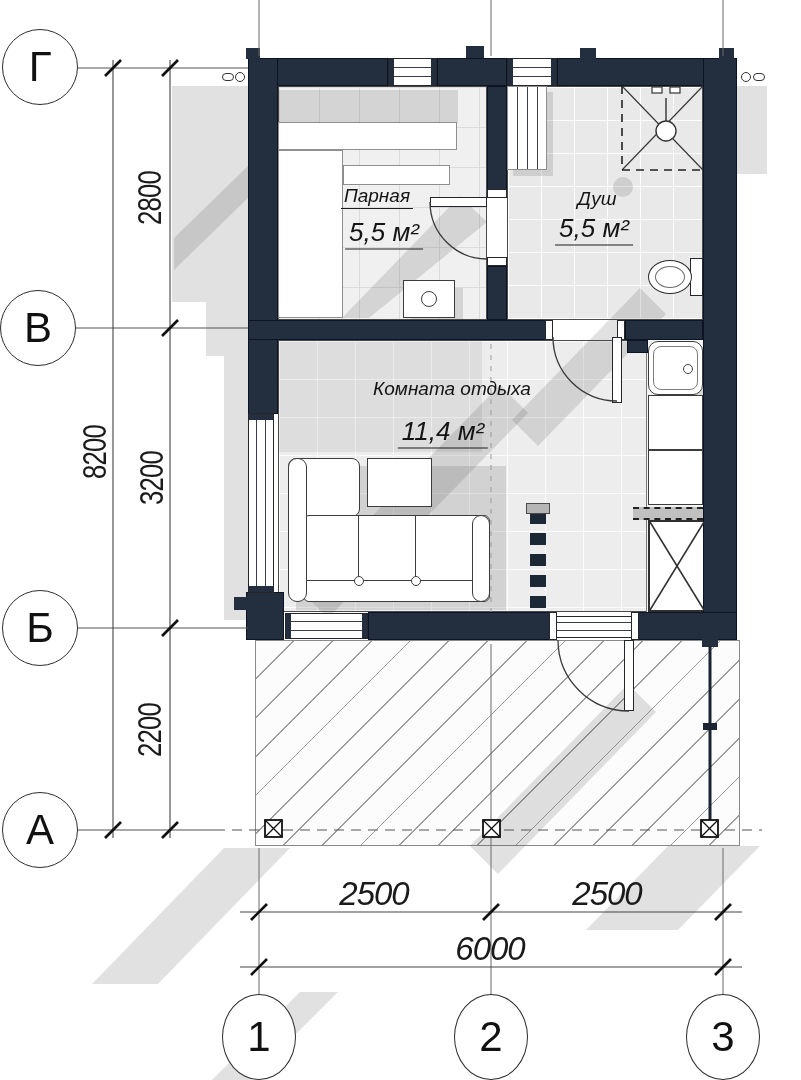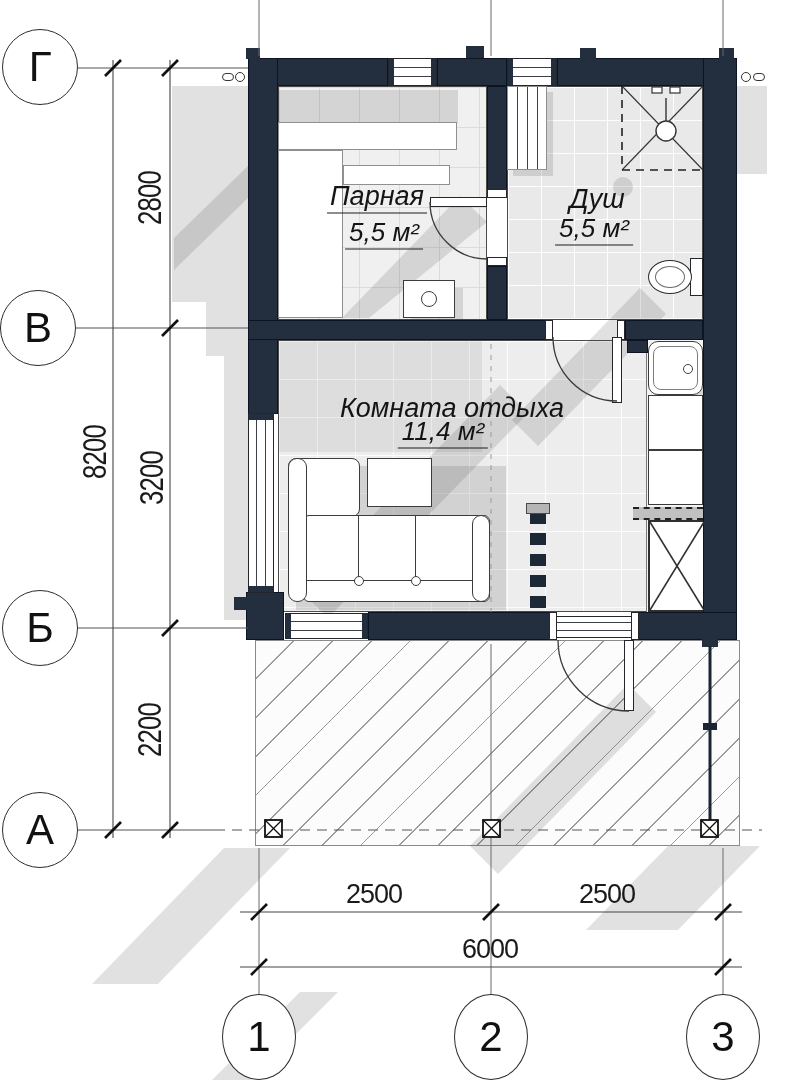--- a/index.html
+++ b/index.html
@@ -25,23 +25,23 @@
   .furn{background:#fff;border:1.4px solid #3c3c3c;}
   .furn-light{background:#fff;border:1.2px solid #8f8f8f;}
   .white{background:#fff;border:1px solid #23262b;}
   .glass-h{position:absolute;left:0;right:0;height:1.2px;background:#3a3f48;}
   .glass-v{position:absolute;top:0;bottom:0;width:1.2px;background:#3a3f48;}
   .cap{background:#232e3e;}
   .hatch{background-color:#fcfcfc;border:1px solid #8a8a8a;
     background-image:repeating-linear-gradient(135deg, transparent 0 26px, #9b9b9b 26px 27.4px);}
   .axis-circle{border:1.6px solid #2c2c2c;border-radius:50%;background:#fff;
     display:flex;align-items:center;justify-content:center;font-size:42px;color:#111;}
-  .dim-num{font-size:27px;transform:scaleX(.78);transform-origin:center;white-space:nowrap;letter-spacing:-1px;}
+  .dim-num{font-size:33px;transform:scaleX(.78);transform-origin:center;white-space:nowrap;letter-spacing:-1px;font-style:italic;}
   .dim-num-v{font-size:33px;white-space:nowrap;letter-spacing:-1px;}
-  .room-name{font-style:italic;font-size:27px;white-space:nowrap;color:#141414;}
+  .room-name{font-style:italic;font-size:19px;white-space:nowrap;color:#141414;}
   .room-area{font-style:italic;font-size:26px;white-space:nowrap;color:#141414;
     border-bottom:1.6px solid #1c1c1c;padding:0 4px 1px 4px;}
   .u{border-bottom:1.6px solid #1c1c1c;padding:0 3px 1px 3px;}
   .ctr{transform:translate(-50%,-50%);}
   .dashwall{background:repeating-linear-gradient(180deg,#1d2836 0 12px, transparent 12px 21px);}
   .graycap{background:#b5b5b5;border:1px solid #4a4a4a;}
   .dstrip{background:#c0c0c0;border-top:2px dashed #222;border-bottom:2px dashed #222;}
 </style>
 </head>
 <body>
@@ -271,21 +271,21 @@
       <rect x="701" y="820" width="17" height="17" fill="#fff" stroke="#111" stroke-width="1.8"></rect>
       <line x1="701" y1="820" x2="718" y2="837" stroke="#111" stroke-width="1.2"></line>
       <line x1="718" y1="820" x2="701" y2="837" stroke="#111" stroke-width="1.2"></line>
     </g>
   </svg>
 
   <div class="abs ctr room-name u" style="left:377px;top:197px;">Парная</div>
   <div class="abs ctr room-area" style="left:384px;top:233px;">5,5 м²</div>
   <div class="abs ctr room-name" style="left:597px;top:199px;">Душ</div>
   <div class="abs ctr room-area" style="left:594px;top:229px;">5,5 м²</div>
-  <div class="abs ctr room-name" style="left:452px;top:408px;font-style:italic;">Комната отдыха</div>
+  <div class="abs ctr room-name" style="left:452px;top:389px;font-style:italic;">Комната отдыха</div>
   <div class="abs ctr room-area" style="left:443px;top:432px;font-style:italic;">11,4 м²</div>
 
   <div class="abs ctr dim-num-v" style="left:150px;top:198px;transform:translate(-50%,-50%) rotate(-90deg) scaleX(.78);">2800</div>
   <div class="abs ctr dim-num-v" style="left:152px;top:478px;transform:translate(-50%,-50%) rotate(-90deg) scaleX(.78);">3200</div>
   <div class="abs ctr dim-num-v" style="left:150px;top:730px;transform:translate(-50%,-50%) rotate(-90deg) scaleX(.78);">2200</div>
   <div class="abs ctr dim-num-v" style="left:95px;top:452px;transform:translate(-50%,-50%) rotate(-90deg) scaleX(.78);">8200</div>
   <div class="abs ctr dim-num" style="left:374px;top:894px;">2500</div>
   <div class="abs ctr dim-num" style="left:607px;top:894px;">2500</div>
   <div class="abs ctr dim-num" style="left:490px;top:949px;">6000</div>
 

